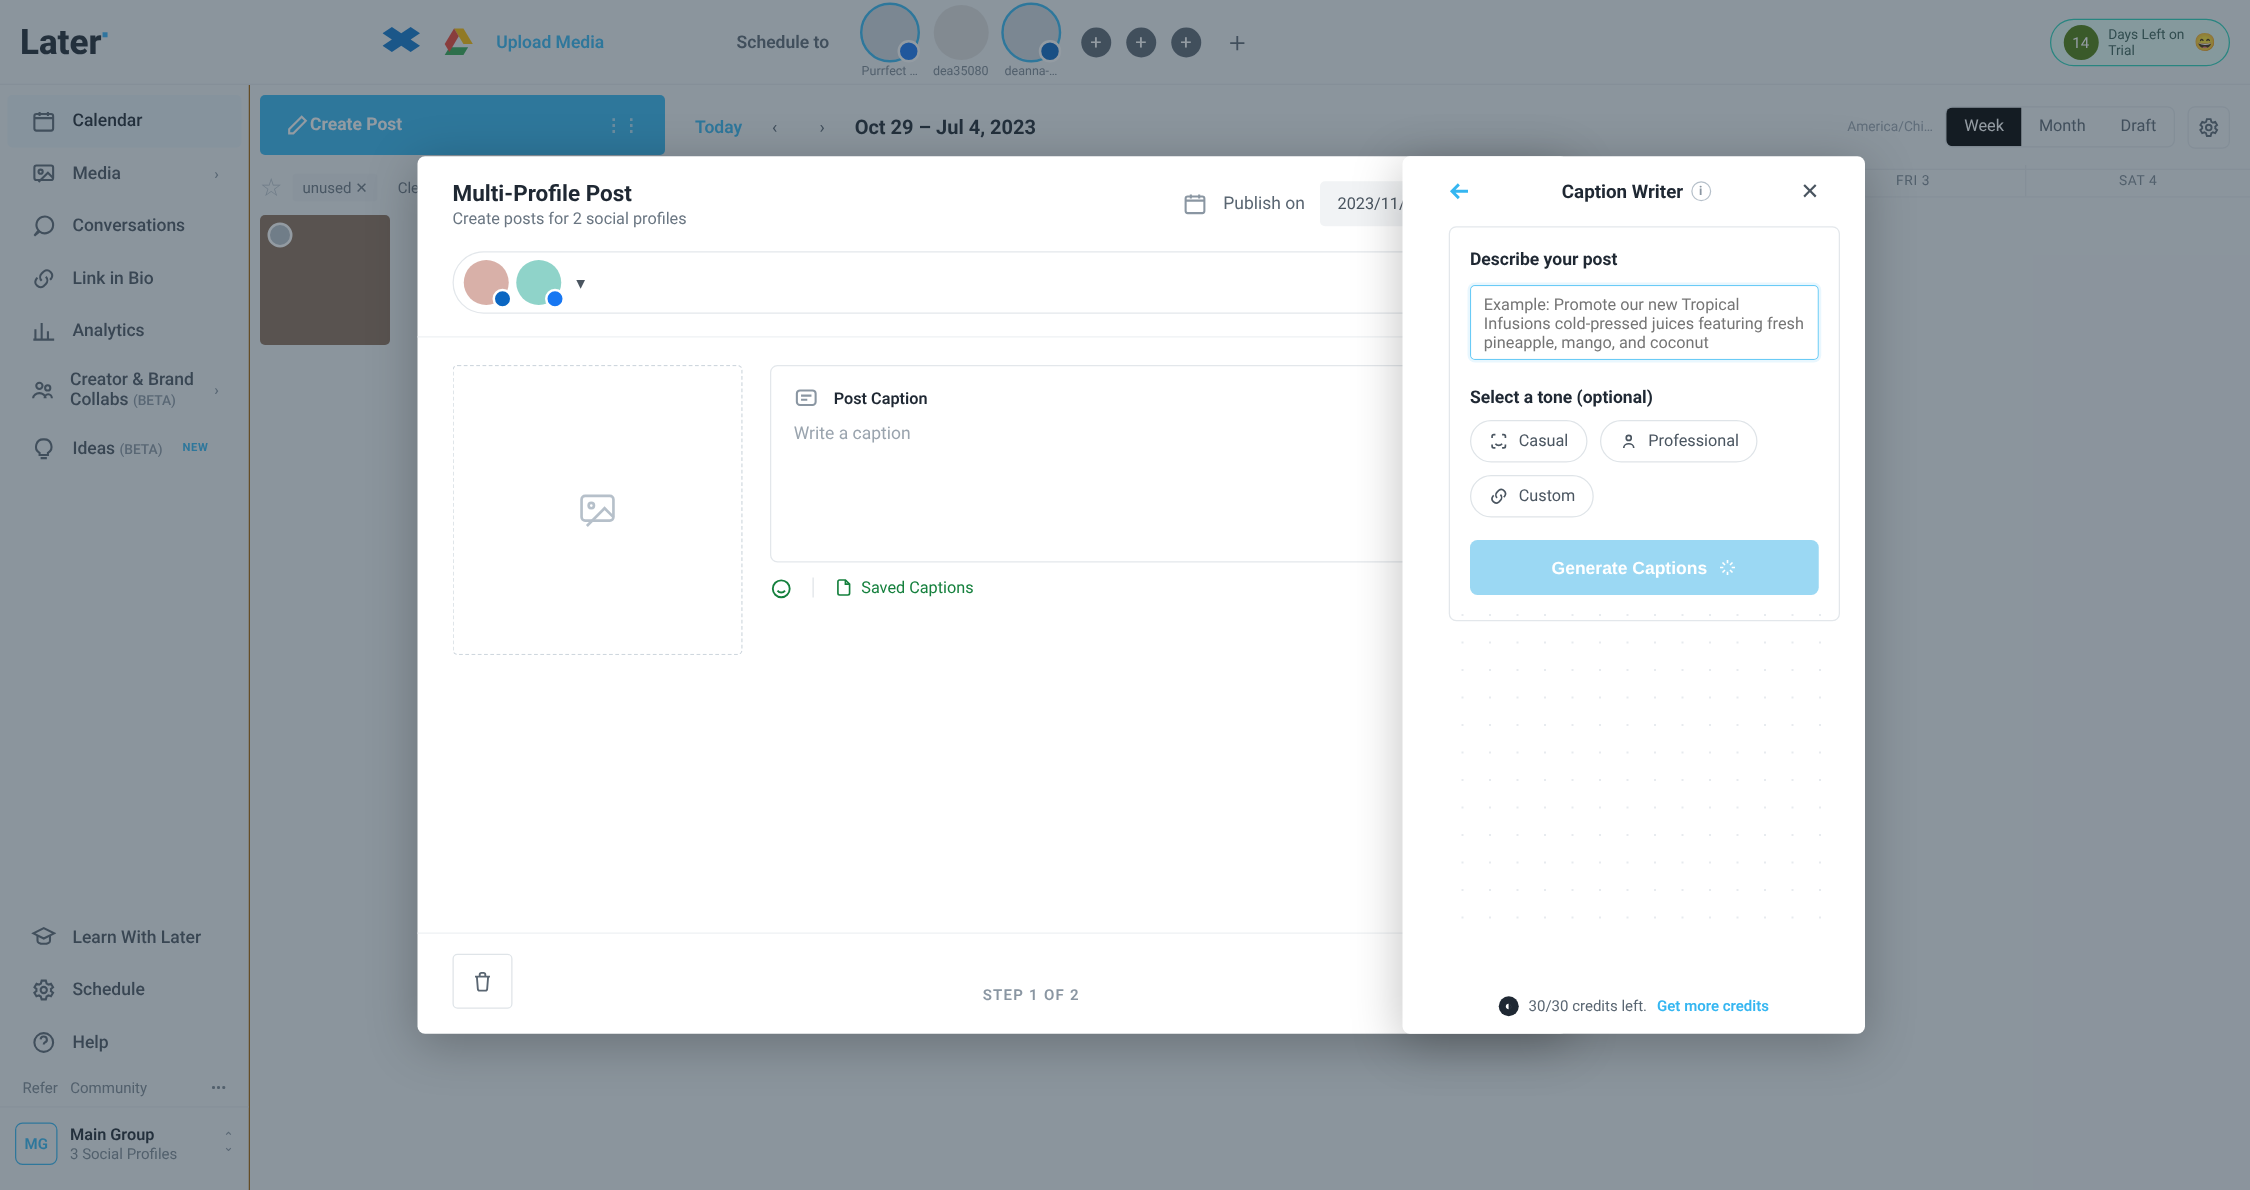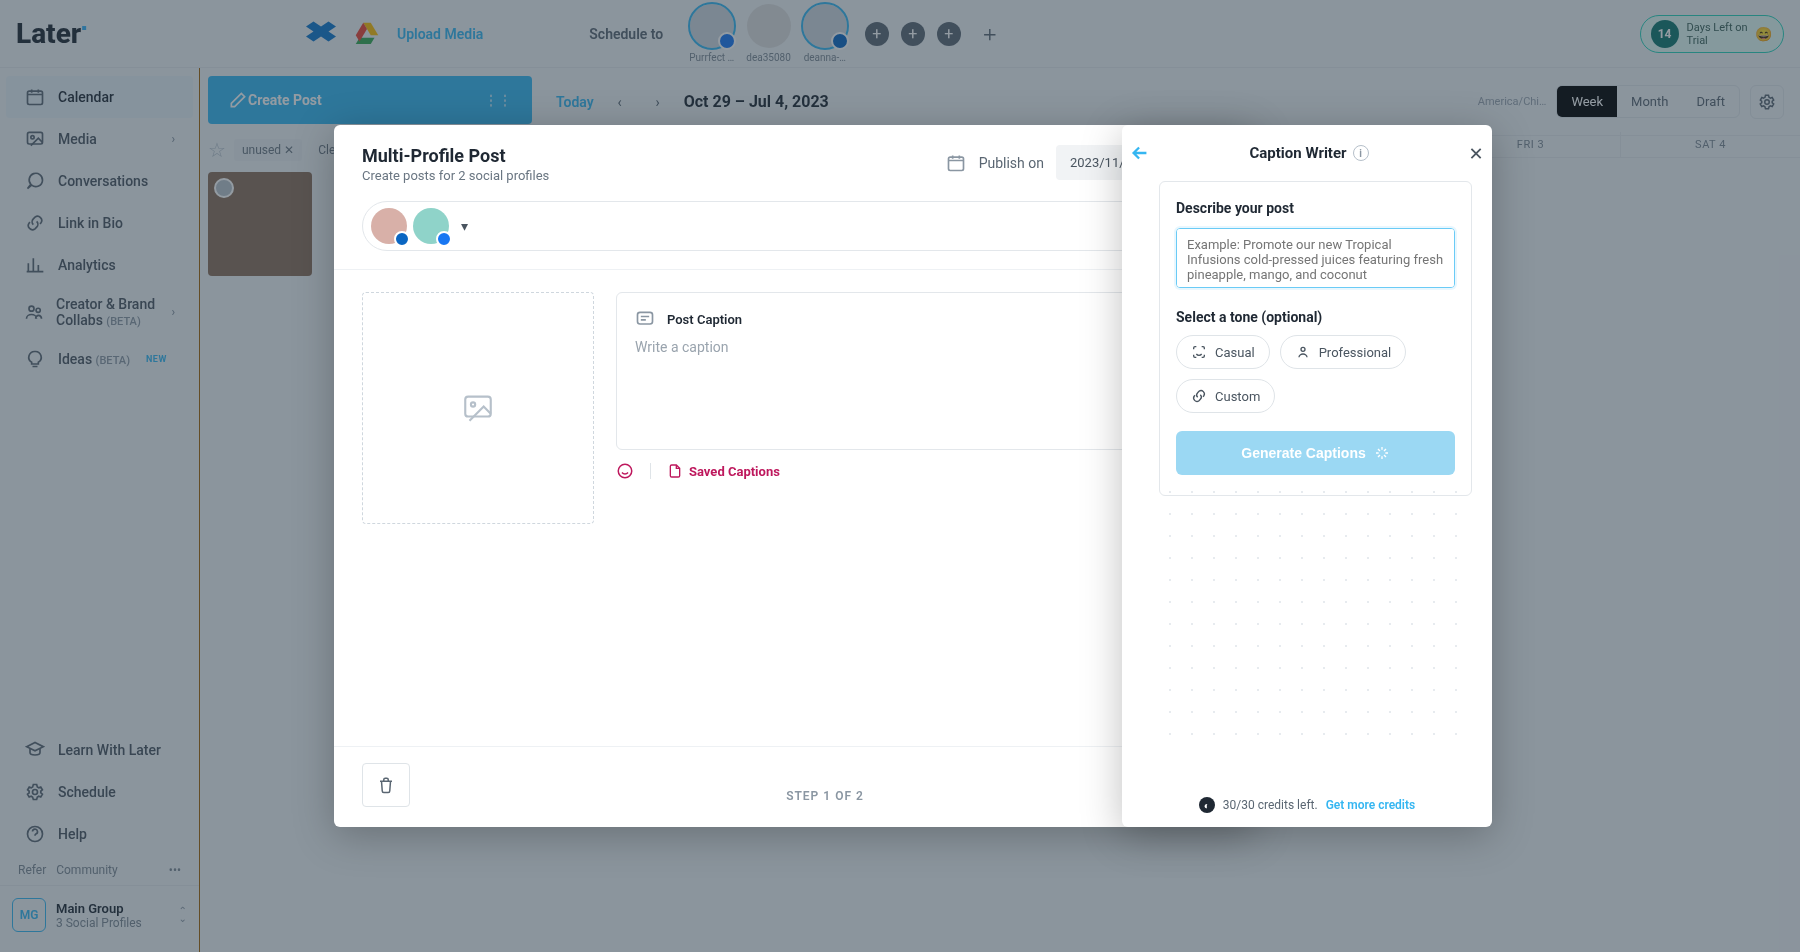--- a/index.html
+++ b/index.html
@@ -42,21 +42,21 @@
   display:flex;align-items:center;justify-content:center;font-size:16px;
 }
 .topbar-right {
   margin-left:auto; display:flex; align-items:center; gap:14px;
 }
 .trial-pill {
   display:flex; align-items:center; gap:8px;
   border:1px solid #28d3bb; border-radius:999px; padding:4px 10px;
   background:#e2faf5;
 }
-.trial-pill .num { width:28px;height:28px;border-radius:50%;background:#0f766e;color:#fff;display:flex;align-items:center;justify-content:center;font-weight:700;font-size:12px;}
+.trial-pill .num { width:28px;height:28px;border-radius:50%;background:#4d7c0f;color:#fff;display:flex;align-items:center;justify-content:center;font-weight:400;font-size:12px;}
 .trial-pill .txt { font-size:11px; line-height:13px; color:#3a6158;}
 
 .sidebar {
   position:absolute; left:0; top:68px; bottom:0; width:200px;
   border-right:1px solid #a16207; padding:8px 0; display:flex; flex-direction:column;
 }
 .side-item {
   display:flex; align-items:center; gap:12px; padding:10px 18px; color:#4a5560; font-weight:500;
   border-radius:6px; margin:0 6px;
 }
@@ -160,21 +160,21 @@
   width:232px; height:232px; border:1.5px dashed #cfd7de; border-radius:4px;
   display:flex;align-items:center;justify-content:center;color:#b6c0ca;
 }
 .cap-col { flex:1; }
 .cap-card {
   border:1px solid #e3e7eb; border-radius:6px; padding:16px 18px 18px; min-height:158px;
 }
 .cap-card .row1 { display:flex; align-items:center; gap:12px;}
 .cap-card .row1 .lbl { font-weight:600; font-size:13px; }
 .cap-card .input { margin-top:10px; color:#9aa4ae; font-size:14px; }
-.cap-below { display:flex; align-items:center; gap:16px; margin-top:12px; color:#be185d; font-size:13px;font-weight:bold;}
+.cap-below { display:flex; align-items:flex-start; gap:16px; margin-top:12px; color:#15803d; font-size:13px;}
 .cap-below .sep { width:1px;height:16px;background:#dfe4e8;}
 .modal-footer {
   border-top:1px solid #eef1f4; padding:16px 28px 20px;
   display:flex; align-items:flex-end; gap:14px;
 }
 .trash-btn {
   width:48px;height:44px;border:1px solid #dfe4e8;border-radius:4px;display:flex;align-items:center;justify-content:center;color:#5a6672;
 }
 .step-lbl{ flex:1; text-align:center; font-size:12px; letter-spacing:1px; color:#8a96a2; font-weight:600; padding-bottom:4px;}
 .foot-right{ margin-left:auto; text-align:right;}
@@ -184,21 +184,21 @@
 
 .panel {
   position:absolute;
   left:1122px; top:125px;
   width:370px; height:702px;
   background:#fff; border-radius:6px;
   box-shadow:0 8px 40px rgba(0,0,0,.25);
   display:flex; flex-direction:column;
 }
 .panel-head {
-  display:flex; align-items:center; gap:10px; padding:14px 4px;
+  display:flex; align-items:center; gap:10px; padding:14px 32px;
 }
 .back-arrow{ color:#35b6f1; width:28px;height:28px;display:flex;align-items:center;justify-content:center;}
 .panel-title { flex:1; text-align:center; font-weight:700; font-size:15px; display:flex;align-items:center;justify-content:center;gap:6px;}
 .info-i{ width:16px;height:16px;border:1px solid #b6c0ca;border-radius:50%;font-size:10px;color:#8a96a2;display:flex;align-items:center;justify-content:center;}
 .close-x { width:24px;height:24px;display:flex;align-items:center;justify-content:center;color:#4a5560;font-size:18px;}
 .panel-body { padding:0 20px 20px; flex:1; position:relative;margin-left:17px;}
 .box {
   border:1px solid #e3e7eb; border-radius:6px; padding:18px 16px 20px;
 }
 .describe-lbl { font-weight:700; font-size:14px; }

